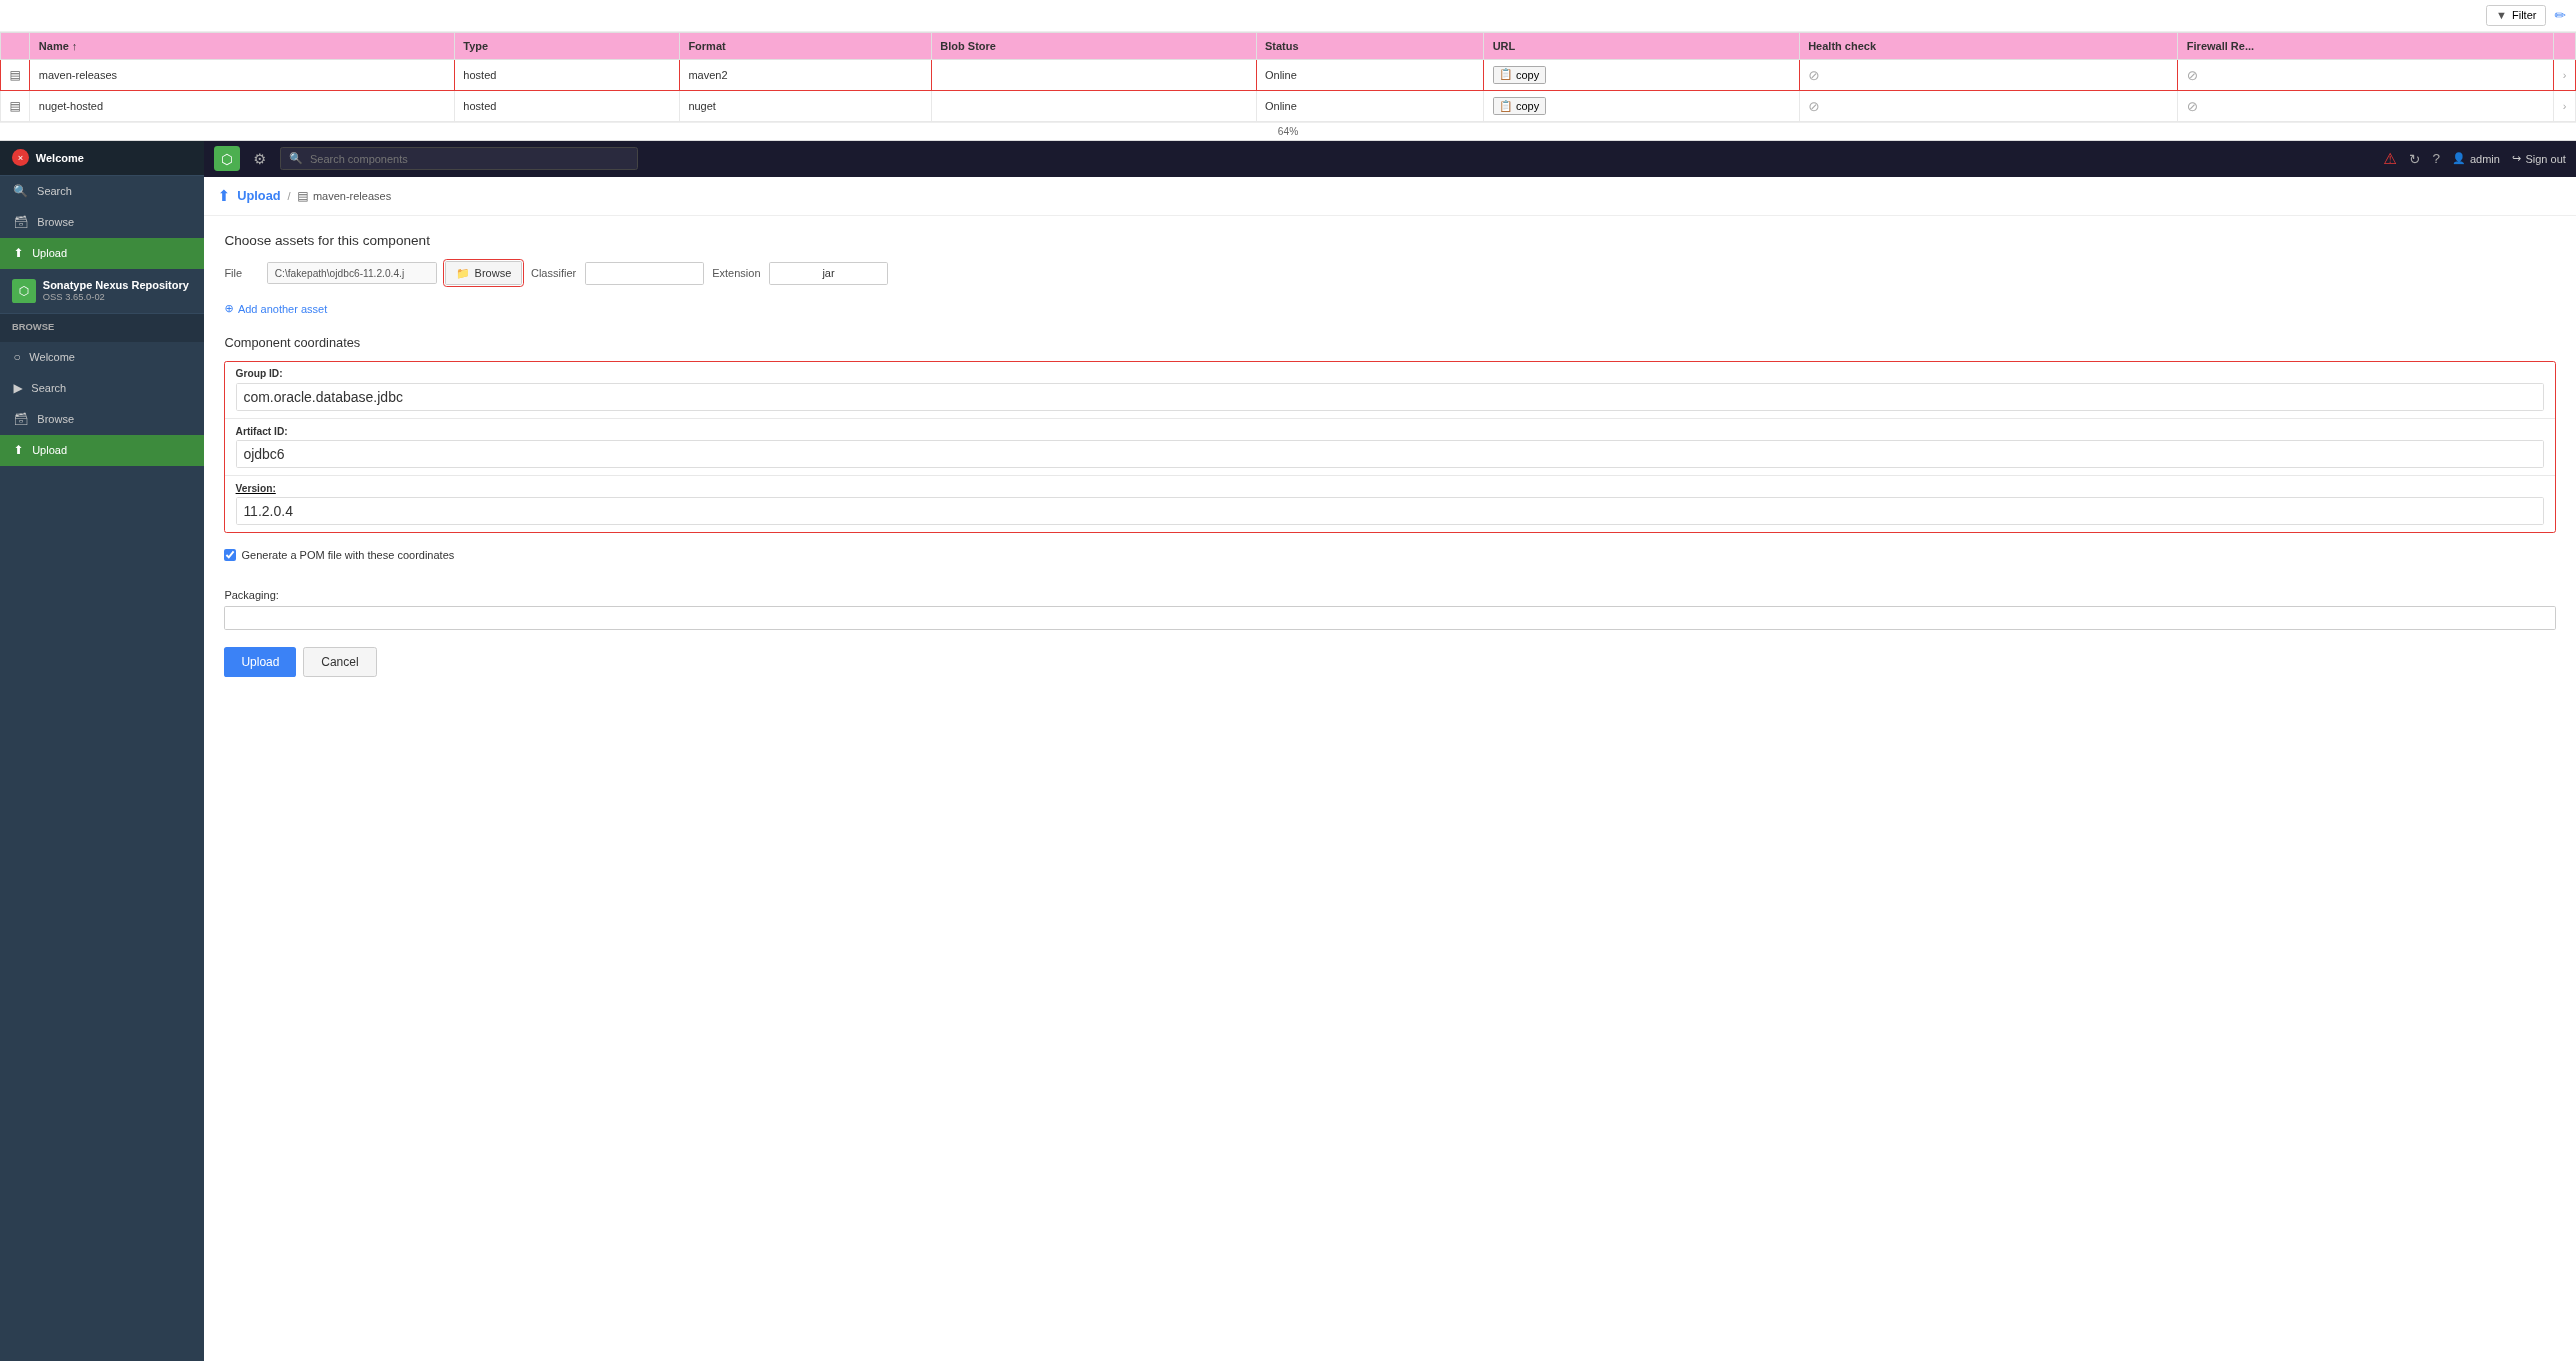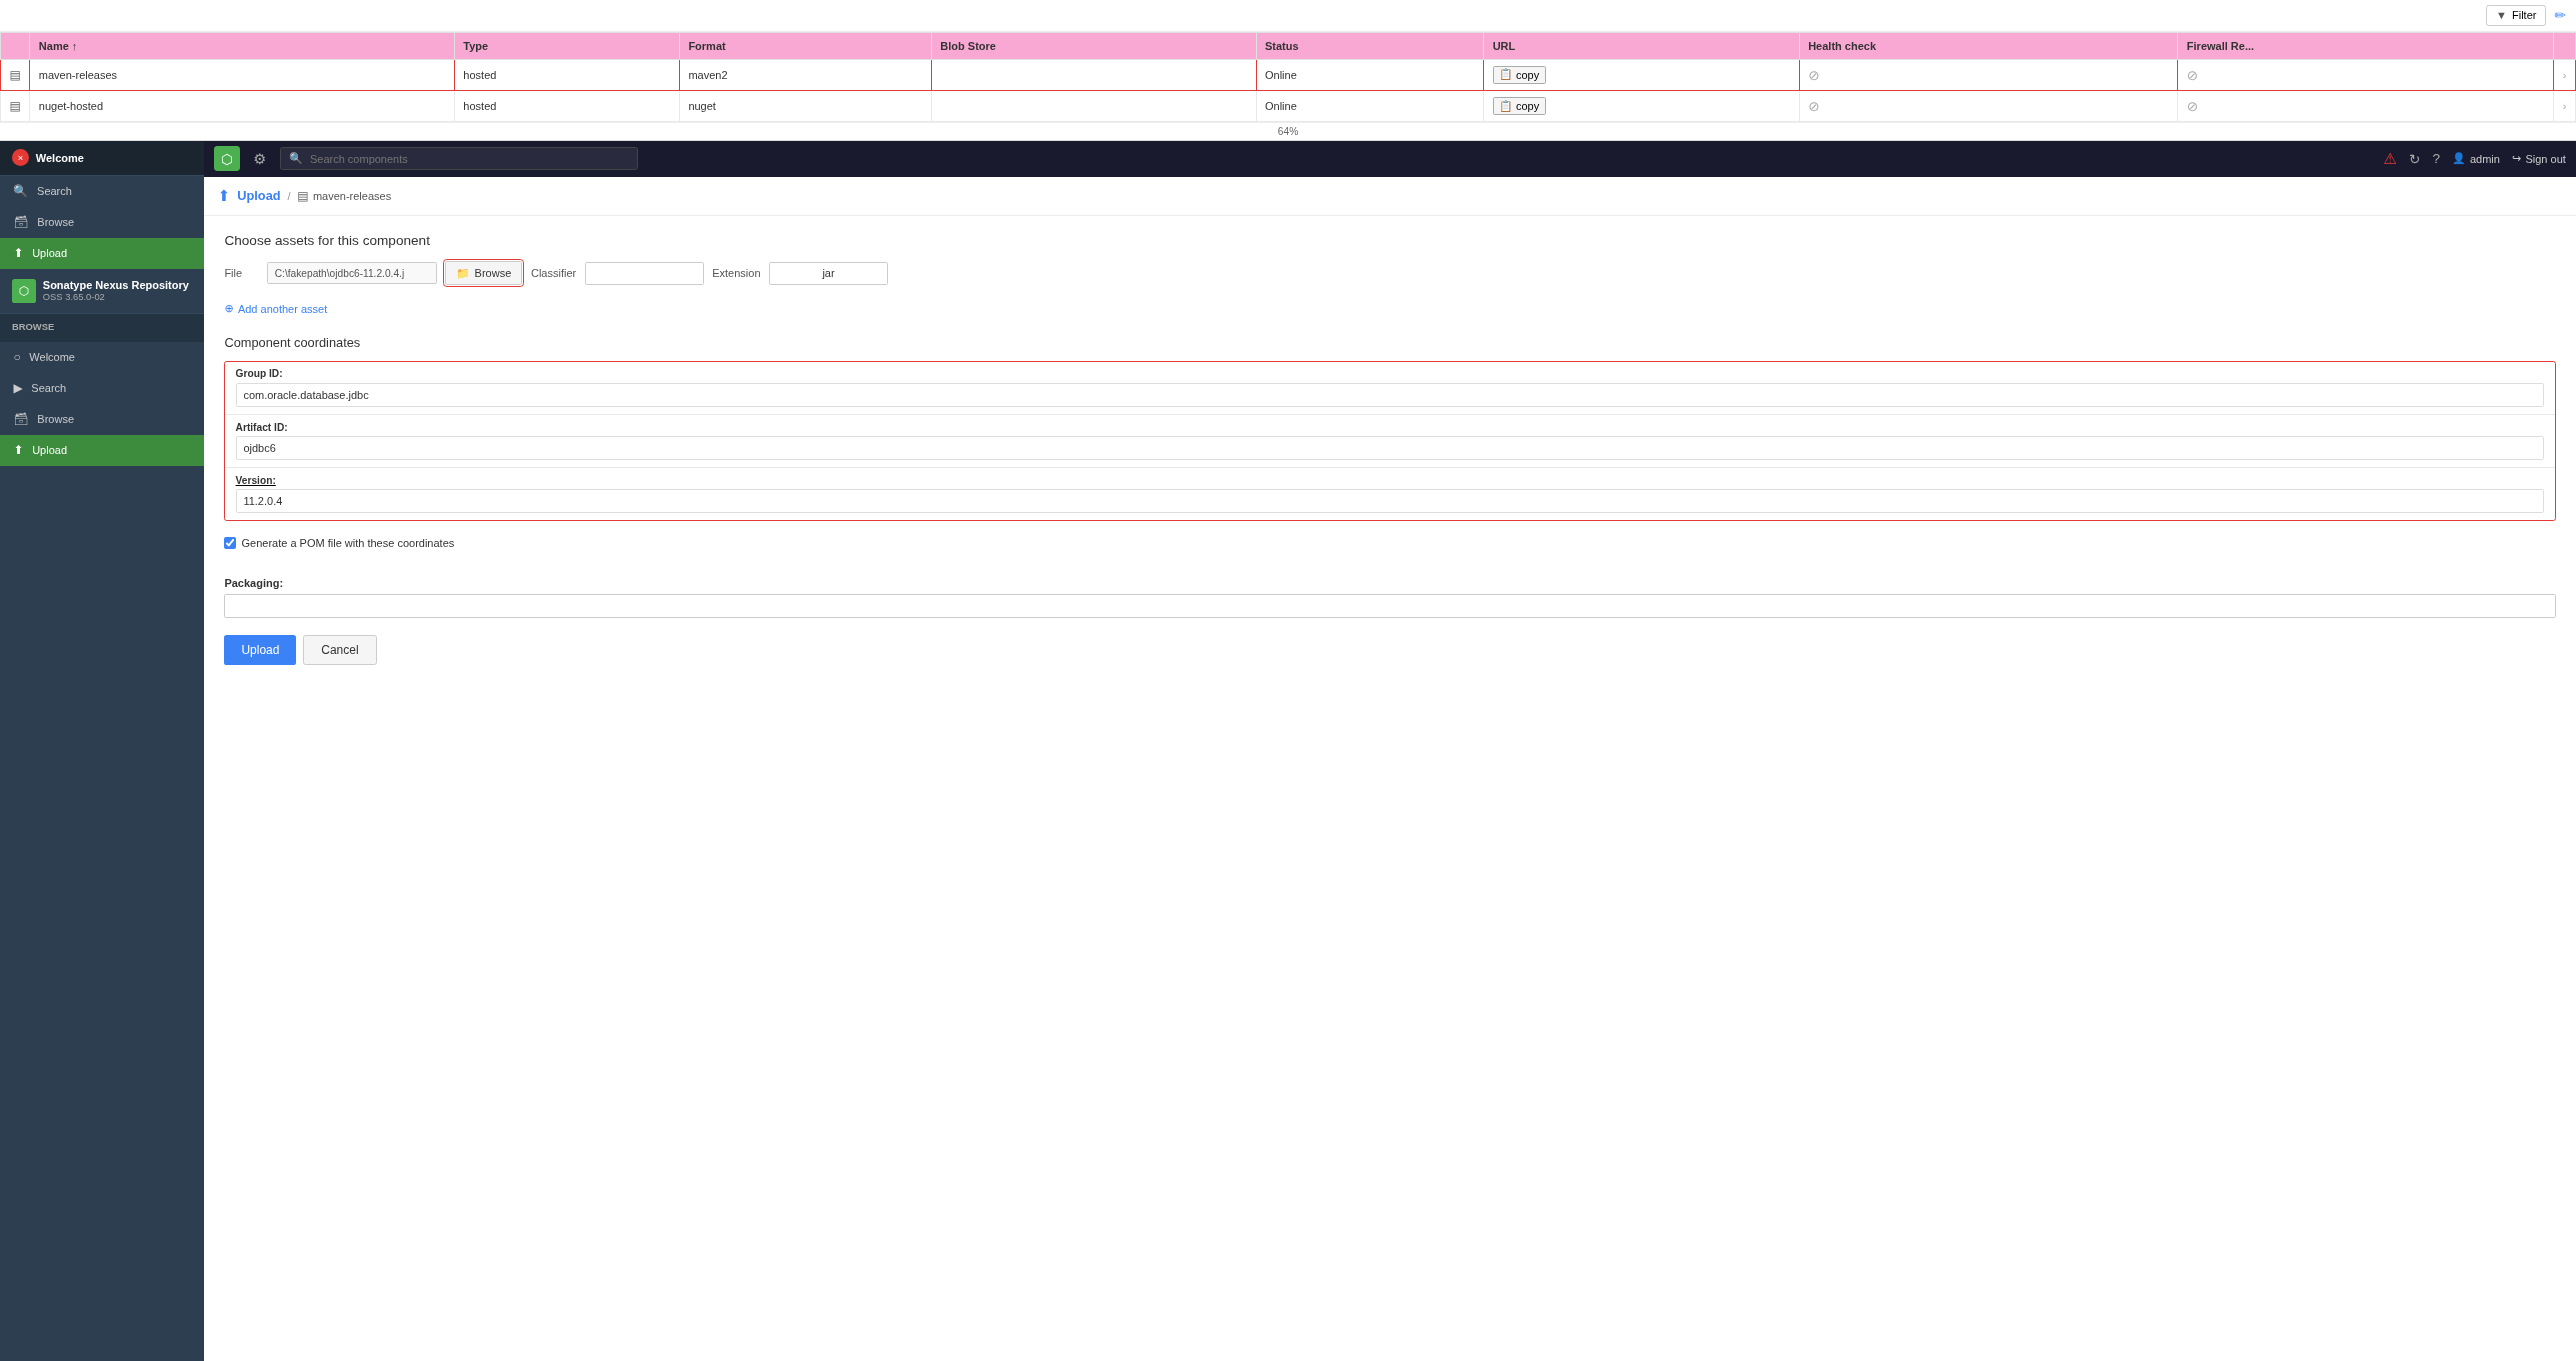--- a/index.html
+++ b/index.html
@@ -301,31 +301,31 @@
       overflow: hidden;
     }
     .coord-field { padding: 6.8px 10.2px; border-bottom: 0.9px solid #e8e8e8; }
     .coord-field:last-child { border-bottom: none; text-decoration: underline; }
     .coord-label { font-size: 10.2px; color: #333; font-weight: 700; margin-bottom: 3.4px; }
     .coord-input {
       width: 100%;
       border: 0.9px solid #ddd;
       border-radius: 1.7px;
       padding: 5.1px 6.8px;
-      font-size: 11px;
+      font-size: 14px;
       color: #333;
       background: #fff;
     }
 
     .pom-checkbox-row { display: flex; align-items: center; gap: 5.1px; margin-bottom: 28px; }
     .pom-checkbox { width: 12px; height: 12px; accent-color: #3b82f6; }
     .pom-label { font-size: 11px; color: #333; }
 
     .packaging-section { margin-bottom: 17px; }
-    .packaging-label { font-size: 11px; font-weight: 700; color: #333; margin-bottom: 5.1px; }
+    .packaging-label { font-size: 11px; font-weight: 400; color: #333; margin-bottom: 5.1px; }
     .packaging-input {
       width: 100%;
       border: 0.9px solid #ccc;
       border-radius: 1.7px;
       padding: 5.1px 6.8px;
       font-size: 11px;
       color: #333;
     }
 
     .form-buttons { display: flex; gap: 6.8px; margin-top: 17px; }

